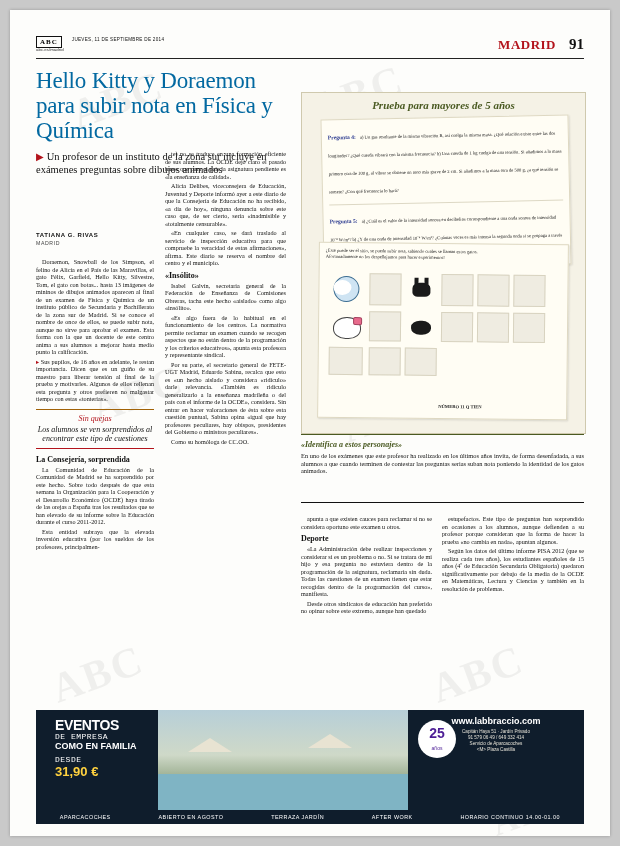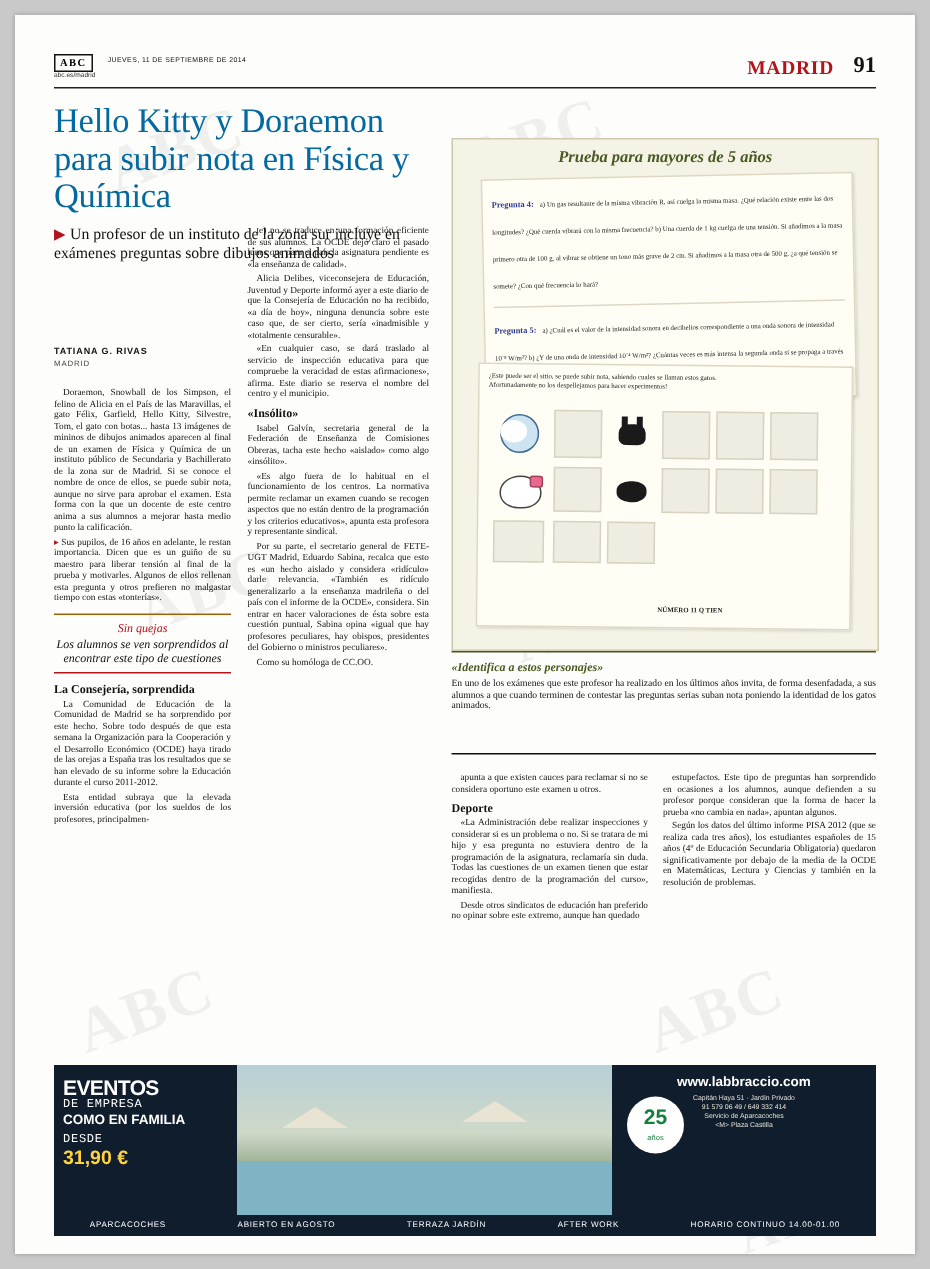--- a/index.html
+++ b/index.html
@@ -188,35 +188,35 @@
     position:absolute;left:26px;top:700px;width:548px;height:100px;
     background:#0f1d2c;overflow:hidden;
   }
   .ad-photo{
     position:absolute;left:122px;top:0;width:250px;height:100px;
     background:linear-gradient(180deg,#b7cfd8 0%,#cfd9c8 45%,#8aa07e 75%,#5d6e52 100%);
   }
   .ad-pool{position:absolute;left:0;bottom:0;width:100%;height:36px;background:#7fb4c4;}
   .ad-umbrella{position:absolute;width:0;height:0;border-left:22px solid transparent;border-right:22px solid transparent;border-bottom:14px solid #e8e3d2;}
   .ad-left{
-    position:absolute;left:0;top:0;width:126px;height:100px;color:#fff;padding:8px 6px;box-sizing:border-box;
+    position:absolute;left:0;top:0;width:126px;height:100px;color:#fff;padding:8px 19px;box-sizing:border-box;
   }
   .ad-l1{font-family:"Liberation Sans", sans-serif;font-weight:bold;font-size:14px;letter-spacing:-.4px;line-height:14px;}
   .ad-l2{font-family:Liberation Mono, monospace;font-size:8px;letter-spacing:.5px;}
   .ad-l3{font-family:"Liberation Sans", sans-serif;font-weight:bold;font-size:9px;}
   .ad-price{font-family:"Liberation Sans", sans-serif;font-weight:bold;font-size:13px;color:#ffd23f;}
   .ad-right{
     position:absolute;left:372px;top:0;width:176px;height:100px;background:#0f1d2c;color:#fff;
     padding:6px;box-sizing:border-box;text-align:center;
   }
   .ad-web{font-family:"Liberation Sans", sans-serif;font-weight:bold;font-size:9px;color:#fff;}
   .ad-addr{font-family:"Liberation Sans", sans-serif;font-size:4.6px;line-height:6px;color:#e4e1d6;margin-top:3px;}
   .badge25{
-    position:absolute;left:10px;top:21px;width:38px;height:38px;border-radius:50%;
-    background:#fff;color:#15803d;text-align:center;
+    position:absolute;left:10px;top:10px;width:38px;height:38px;border-radius:50%;
+    background:#fff;color:#4c1d95;text-align:center;
     font-family:"Liberation Sans", sans-serif;font-weight:bold;font-size:14px;line-height:15px;padding-top:6px;box-sizing:border-box;
   }
   .badge25 small{display:block;font-size:5px;font-weight:normal;}
   .labb{
     position:absolute;right:6px;bottom:4px;width:70px;height:42px;
     background:#e9452c;border-radius:6px;color:#fff;text-align:center;
     font-family:"Liberation Serif", serif;font-size:7px;padding-top:22px;box-sizing:border-box;
   }
   .labb .small{font-size:4.4px;display:block;}
   .ad-bottom{

